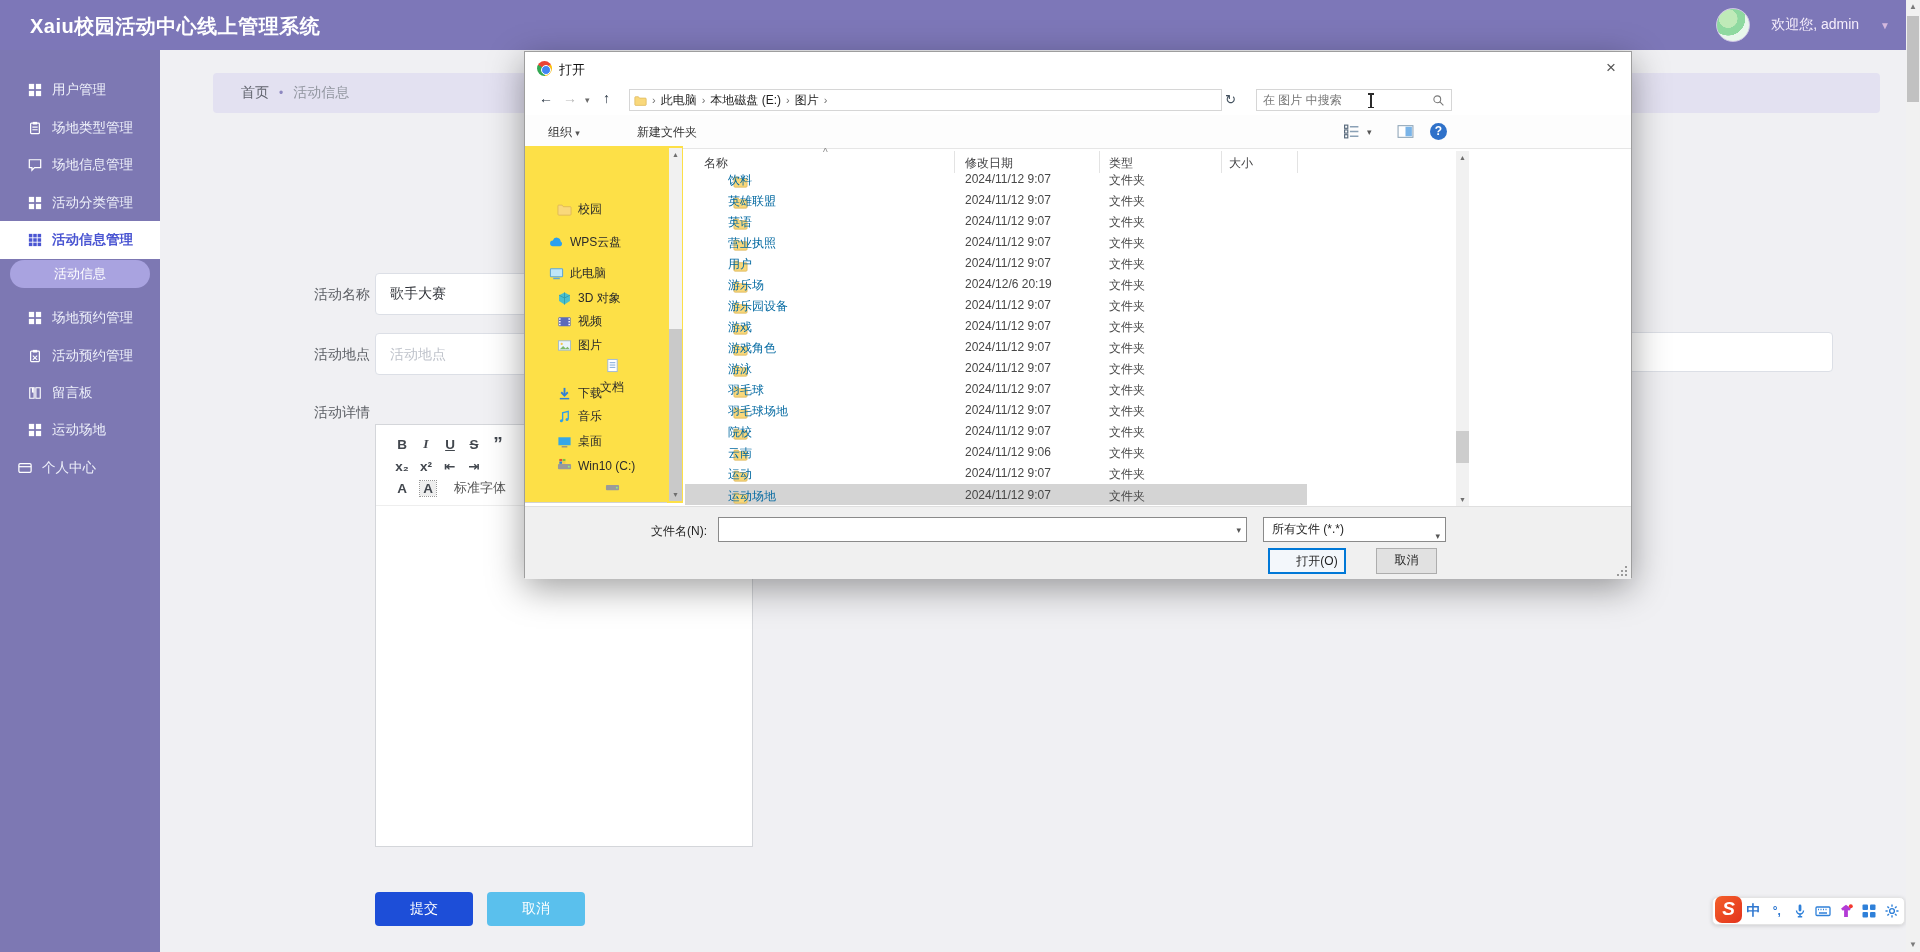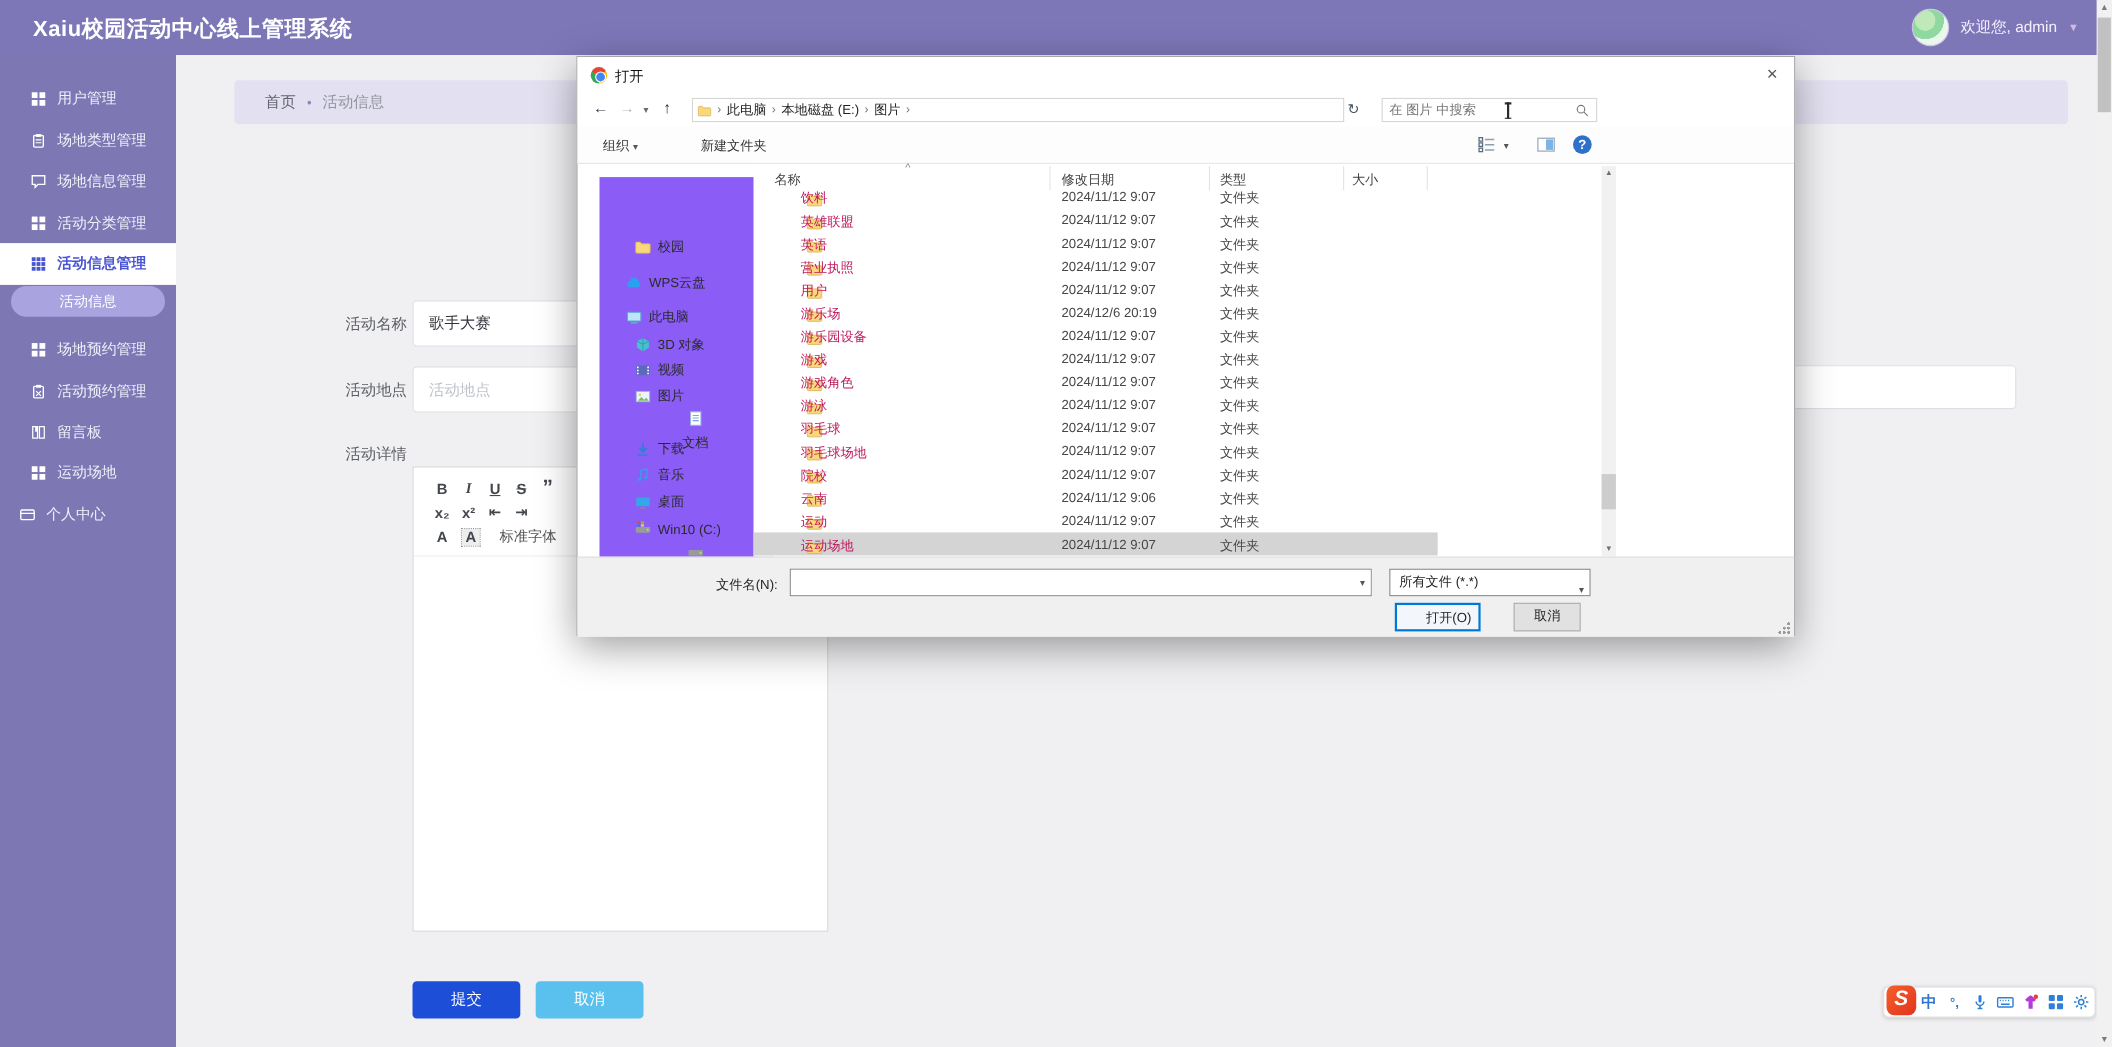--- a/index.html
+++ b/index.html
@@ -3,21 +3,21 @@
 <meta charset="utf-8">
 <style>
   * { margin:0; padding:0; box-sizing:border-box; }
   html,body { width:1920px; height:952px; overflow:hidden; background:#f0f0f3;
     font-family:"Liberation Sans","DejaVu Sans",sans-serif; }
   #app { position:relative; width:1920px; height:952px; overflow:hidden; }
 
   
   .header { position:absolute; left:0; top:0; width:1920px; height:50px; background:#7d77b8; z-index:1; }
   .app-title { position:absolute; left:30px; top:13px; color:#fff; font-size:20px; font-weight:bold; letter-spacing:.5px; }
-  .user { position:absolute; right:30px; top:0; height:50px; display:flex; align-items:center; gap:10px; cursor:pointer; }
+  .user { position:absolute; right:30px; top:0; height:50px; display:flex; align-items:center; gap:21px; cursor:pointer; }
   .avatar { width:34px; height:34px; border-radius:50%;
     background:radial-gradient(circle at 35% 30%, #bfeab8 0 30%, #8fd9a0 31% 55%, #e9f7ec 56% 100%); border:1px solid #cfc6e6; }
   .welcome { color:#f6eefc; font-size:14px; }
   .user .caret { color:#d4b9de; font-size:10px; }
 
   
   .page-scrollbar { position:absolute; right:0; top:0; width:14px; height:952px; background:#f1f1f1; z-index:60; }
   .page-scrollbar .arr { position:absolute; left:0; width:14px; height:14px; color:#7a7a7a; font-size:8px; text-align:center; line-height:14px; }
   .page-scrollbar .thumb { position:absolute; left:1px; top:16px; width:12px; height:86px; background:#c1c1c1; }
 
@@ -98,41 +98,41 @@
   .search-box .mag { margin-left:auto; width:13px; height:13px; }
   .ibeam { position:absolute; left:113px; top:3px; width:1.5px; height:15px; background:#2b2b2b; }
   .ibeam::before,.ibeam::after { content:""; position:absolute; left:-2.5px; width:6.5px; height:1.5px; background:#2b2b2b; }
   .ibeam::after { bottom:0; }
   .dlg-toolbar { position:absolute; left:0; top:63px; width:100%; height:34px; background:#fdfdfd; border-bottom:1px solid #e6e6e6; }
   .tb-item { position:absolute; top:9px; font-size:12px; color:#333; cursor:pointer; }
   .tb-icon { position:absolute; top:8px; width:17px; height:17px; cursor:pointer; }
   .help-circle { background:#2f71c9; border-radius:50%; color:#fff; font-size:12px; font-weight:bold;
     text-align:center; line-height:17px; }
 
-  .tree-pane { position:absolute; left:0; top:109px; width:158px; height:357px; background:#8b5cf6; overflow:hidden;margin-left:20px; }
+  .tree-pane { position:absolute; left:0; top:94px; width:158px; height:357px; background:#fde047; overflow:hidden; }
   .tree-row { position:absolute; left:0; width:142px; height:23px; display:flex; align-items:center; gap:6px;
     font-size:12px; color:#2b2b2b; cursor:pointer; padding-left:24px; white-space:nowrap; }
   .tree-row.lvl1 { padding-left:32px; }
   .tree-row.selected { background:#d2d2d2; }
   .tree-row .fsvg { width:15px; height:15px; flex:0 0 15px; }
   .tree-scroll { position:absolute; right:1px; top:2px; width:13px; height:353px; background:#f1f1f1; }
   .tree-scroll .arr, .list-scroll .arr { position:absolute; left:0; width:13px; height:13px; text-align:center;
     font-size:7px; line-height:13px; color:#6e6e6e; }
   .tree-scroll .thumb { position:absolute; left:0; top:181px; width:13px; height:172px; background:#c9c9c9; }
 
   .file-list { position:absolute; left:160px; top:97px; width:770px; height:357px; background:#fff; }
   .fl-headers { position:absolute; left:0; top:2px; width:100%; height:22px; color:#3f3f41; }
   .fl-h { position:absolute; top:4px; cursor:pointer; }
   .fl-sort { position:absolute; left:138px; top:-4px; font-size:10px; color:#888; }
   .fl-sep { position:absolute; top:0; width:1px; height:22px; background:#e3e3e3; }
   .fl-rows { position:absolute; left:0; top:24px; width:100%; height:333px; overflow:hidden; }
   .f-row { position:absolute; left:0; width:622px; height:21px; cursor:pointer; }
   .f-row.selected { background:#d4d4d4; }
   .f-row .fsvg { position:absolute; left:24px; top:3px; width:15px; height:15px; }
-  .f-name { position:absolute; left:43px; top:4px; color:#be185d; white-space:nowrap; }
+  .f-name { position:absolute; left:43px; top:4px; color:#0369a1; white-space:nowrap; }
   .f-date { position:absolute; left:280px; top:4px; color:#474747; }
   .f-type { position:absolute; left:424px; top:4px; color:#474747; }
   .list-scroll { position:absolute; left:931px; top:99px; width:13px; height:355px; background:#f1f1f1; }
   .list-scroll .thumb { position:absolute; left:0; top:280px; width:13px; height:32px; background:#cdcdcd; }
 
   .dlg-bottom { position:absolute; left:0; top:454px; width:100%; height:73px; background:#f0f0f0; border-top:1px solid #dfdfdf; }
   .fn-label { position:absolute; left:126px; top:16px; font-size:12px; color:#1f1f1f; }
   .fn-combo { position:absolute; left:193px; top:10px; width:529px; height:25px; border:1px solid #8a8a8a; background:#fff; }
   .fn-combo input { width:100%; height:100%; border:none; outline:none; padding:0 22px 0 6px; font-size:12px; font-family:inherit; }
   .combo-chev { position:absolute; right:5px; top:7px; font-size:9px; color:#555; }

